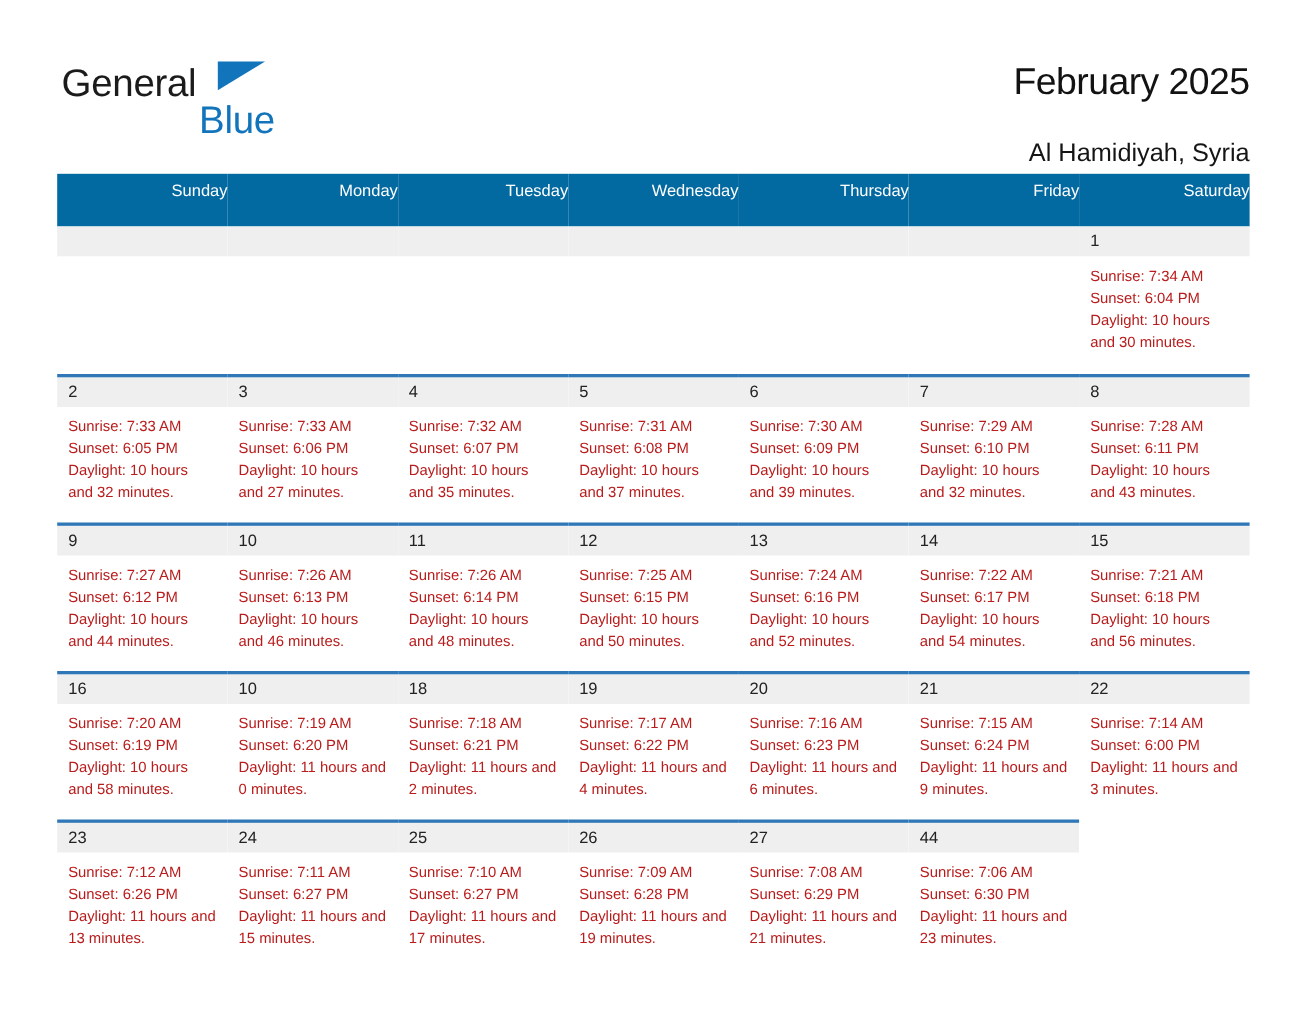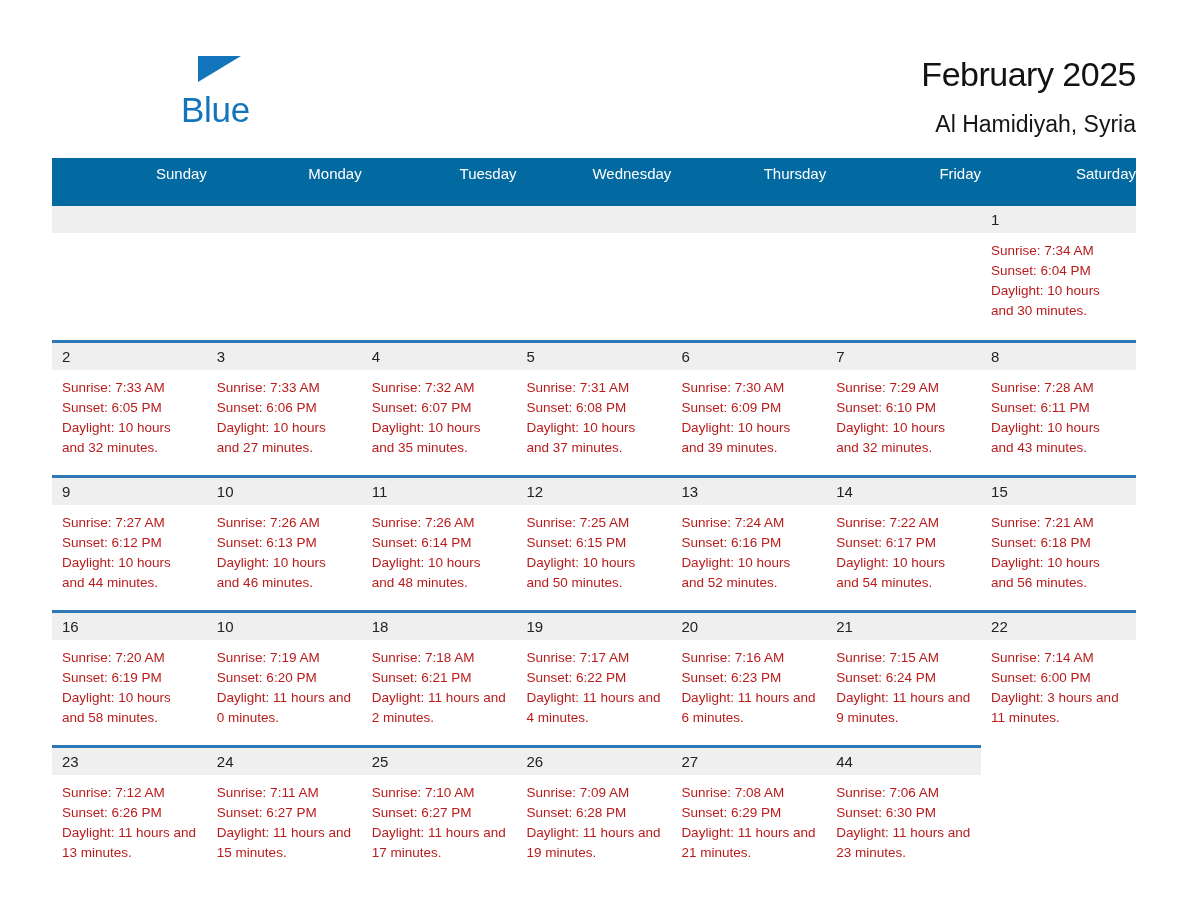--- a/index.html
+++ b/index.html
@@ -70,21 +70,21 @@
   }
   .cal-title {
     font-size: 34px;
     font-weight: 400;
     color: #121212;
     line-height: 52px;
     letter-spacing: -0.5px;
     white-space: nowrap;
   }
   .cal-subtitle {
-    margin-top: 10px;
+    margin-top: 24px;
     font-size: 23px;
     font-weight: 400;
     color: #151515;
     line-height: 28px;
     white-space: nowrap;
   }
 
   
   .calendar {
     position: absolute;
@@ -142,20 +142,21 @@
   .cellinfo .daylight { white-space: normal; }
 </style>
 </head>
 <body>
 
 <div class="page">
 
   <div class="header">
 
     <div class="logo">
+      <span class="logo-general">General</span>
       <span class="logo-tri"></span>
       <span class="logo-blue">Blue</span>
     </div>
 
     <div class="title-block">
       <div class="cal-title">February 2025</div>
       <div class="cal-subtitle">Al Hamidiyah, Syria</div>
     </div>
 
   </div>
@@ -364,21 +365,21 @@
               <div>Sunrise: 7:15 AM</div>
               <div>Sunset: 6:24 PM</div>
               <div class="daylight">Daylight: 11 hours and 9 minutes.</div>
             </div>
           </td>
           <td class="filled">
             <div class="daynum">22</div>
             <div class="cellinfo">
               <div>Sunrise: 7:14 AM</div>
               <div>Sunset: 6:00 PM</div>
-              <div class="daylight">Daylight: 3 hours and 11 minutes.</div>
+              <div class="daylight">Daylight: 11 hours and 3 minutes.</div>
             </div>
           </td>
         </tr>
         <tr>
           <td class="filled">
             <div class="daynum">23</div>
             <div class="cellinfo">
               <div>Sunrise: 7:12 AM</div>
               <div>Sunset: 6:26 PM</div>
               <div class="daylight">Daylight: 11 hours and 13 minutes.</div>

